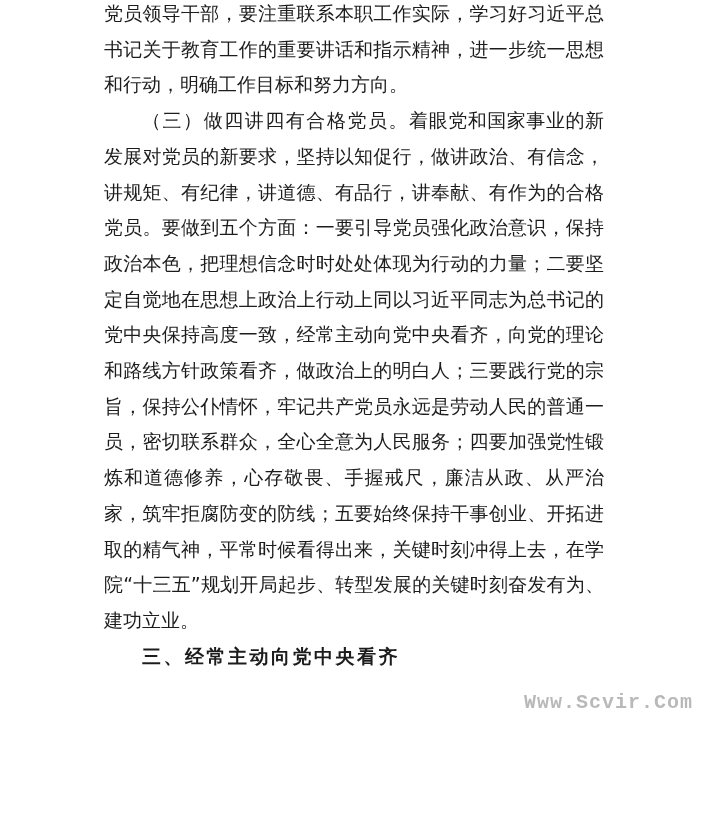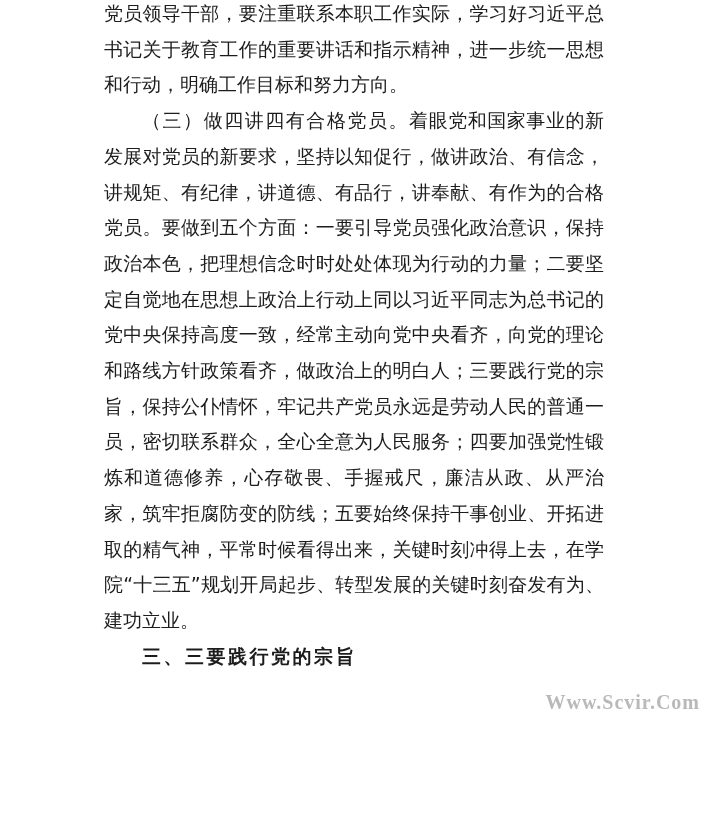--- a/index.html
+++ b/index.html
@@ -36,32 +36,32 @@
   .lead-bold {
     font-weight: normal;
     letter-spacing: 1px;
   }
   .section-heading {
     font-weight: bold;
     letter-spacing: 2.5px;
   }
   .watermark {
     position: absolute;
-    right: 5px;
+    right: 12px;
     bottom: 1px;
-    font-family: Liberation Serif, serif;
+    font-family: Liberation Mono, monospace;
     font-weight: bold;
     font-size: 20px;
     letter-spacing: 1px;
     color: #b9b9b9;
   }
 </style>
 </head>
 <body>
 
 <div class="page">
   <div class="doc">
     <p class="body-paragraph">党员领导干部，要注重联系本职工作实际，学习好习近平总书记关于教育工作的重要讲话和指示精神，进一步统一思想和行动，明确工作目标和努力方向。</p>
     <p class="body-paragraph indent"><span class="lead-bold">（三）做四讲四有合格党员。</span><span>着眼党和国家事业的新发展对党员的新要求，坚持以知促行，做讲政治、有信念，讲规矩、有纪律，讲道德、有品行，讲奉献、有作为的合格党员。要做到五个方面：一要引导党员强化政治意识，保持政治本色，把理想信念时时处处体现为行动的力量；二要坚定自觉地在思想上政治上行动上同以习近平同志为总书记的党中央保持高度一致，经常主动向党中央看齐，向党的理论和路线方针政策看齐，做政治上的明白人；三要践行党的宗旨，保持公仆情怀，牢记共产党员永远是劳动人民的普通一员，密切联系群众，全心全意为人民服务；四要加强党性锻炼和道德修养，心存敬畏、手握戒尺，廉洁从政、从严治家，筑牢拒腐防变的防线；五要始终保持干事创业、开拓进取的精气神，平常时候看得出来，关键时刻冲得上去，在学院“十三五”规划开局起步、转型发展的关键时刻奋发有为、建功立业。</span></p>
-    <p class="section-heading indent">三、三要践行党的宗旨</p>
+    <p class="section-heading indent">三、经常主动向党中央看齐</p>
   </div>
   <div class="watermark">Www.Scvir.Com</div>
 </div>
 
 </body></html>

